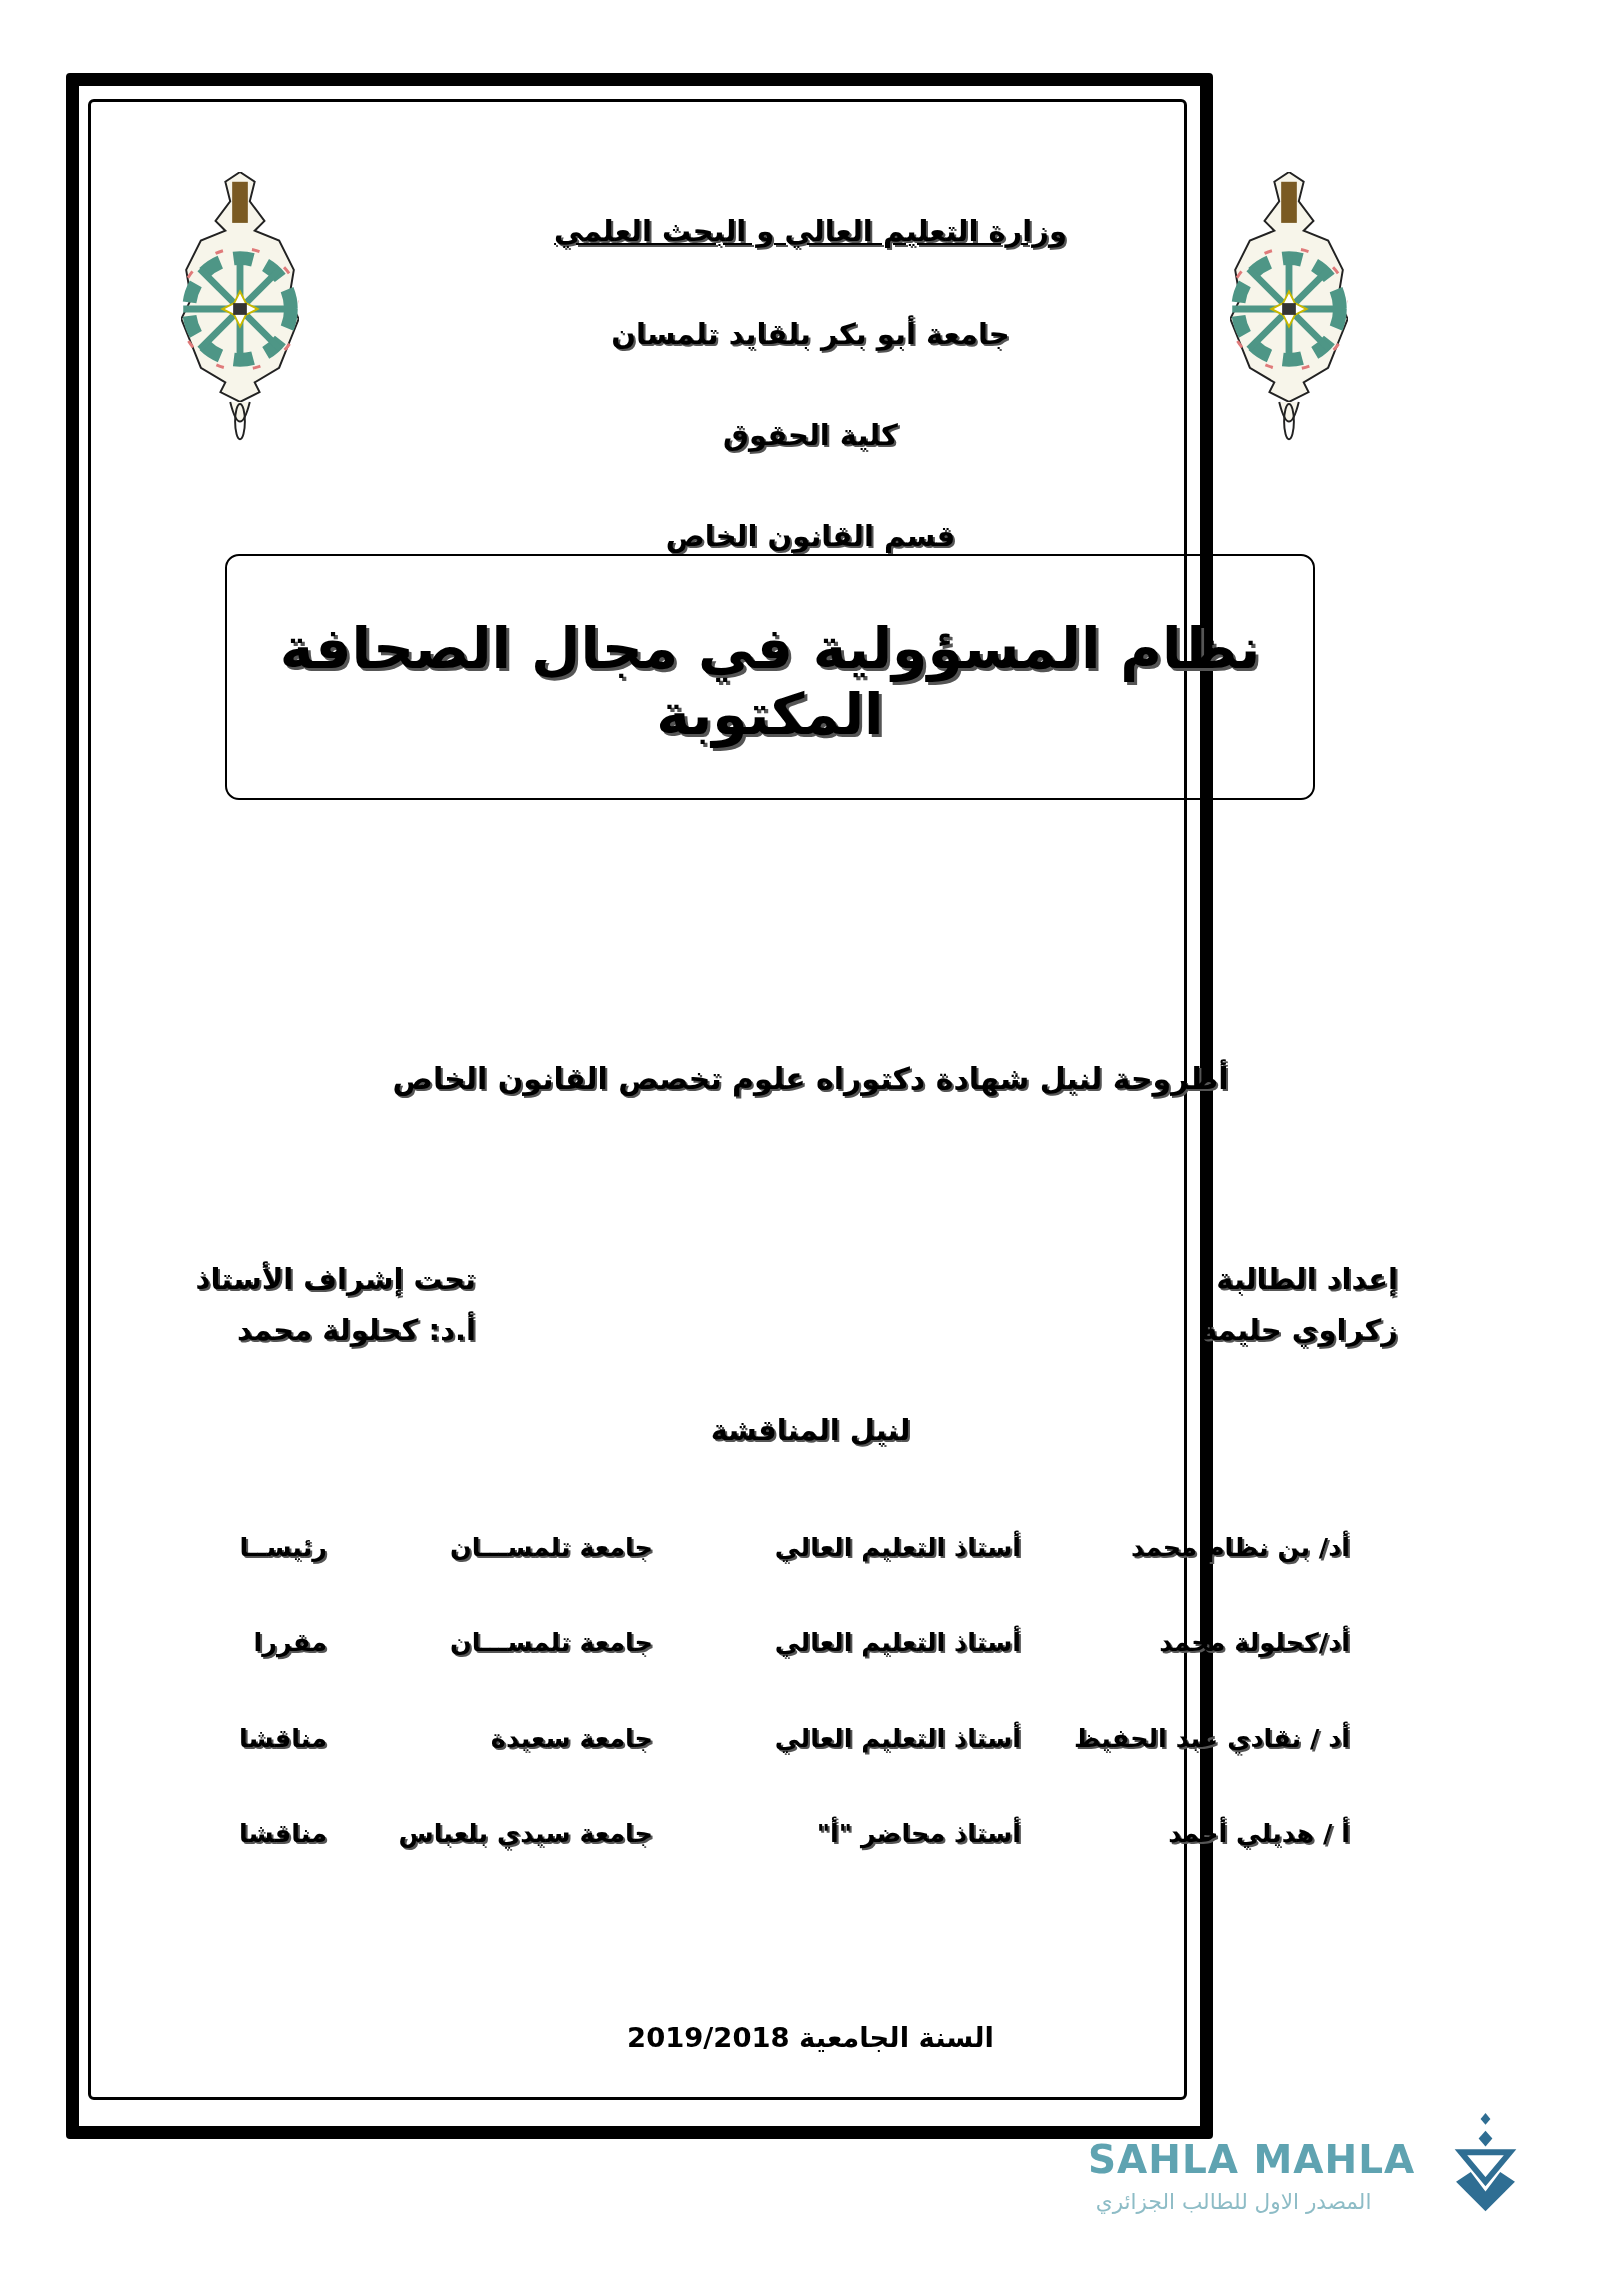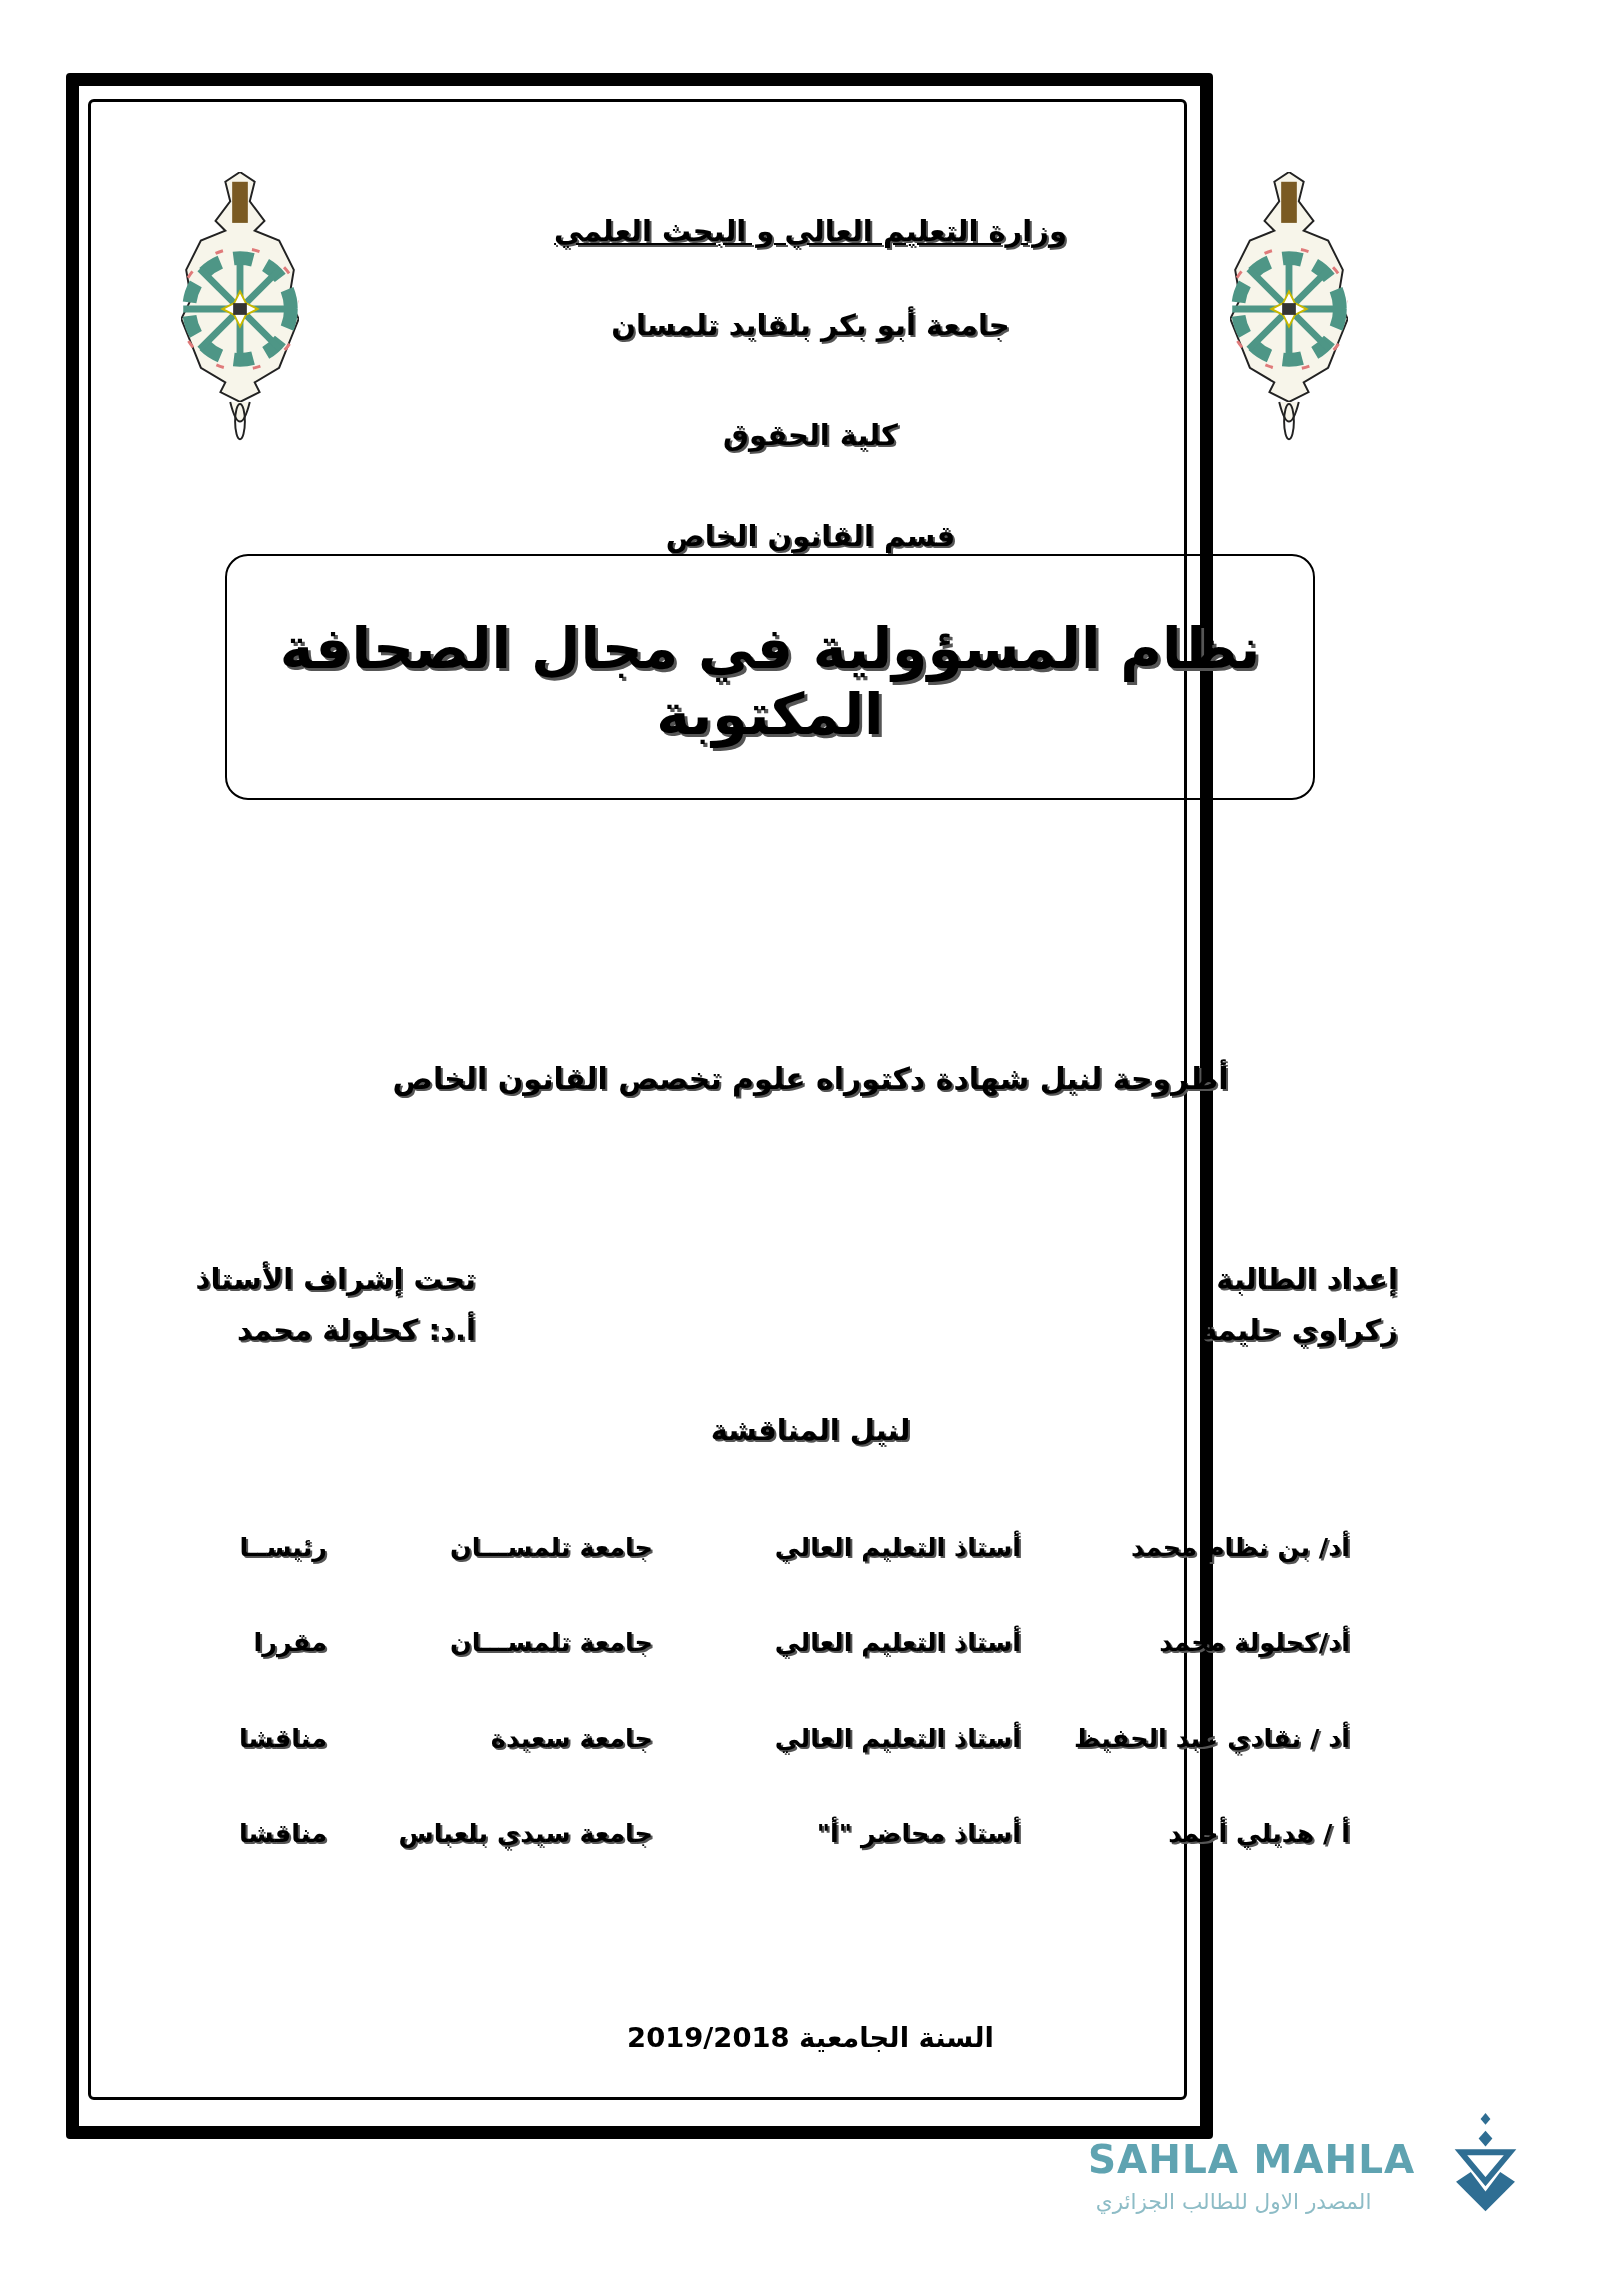--- a/index.html
+++ b/index.html
@@ -10,21 +10,21 @@
   .frame-inner { position:absolute; left:88px; top:99px; width:1093px; height:1995px;
                  border:3.9px solid #000; border-radius:5.9px; }
   .emblem { position:absolute; width:118px; height:274px; }
   .emblem.left { left:181px; top:172px; }
   .emblem.right { left:1230px; top:172px; }
   .t { position:absolute; direction:rtl; font-weight:bold; white-space:nowrap;
        text-shadow:2px 2px 0 #555; }
   .center { left:0; width:1621px; text-align:center; }
   .h1 { font-size:29px; }
   .title-box { position:absolute; left:225px; top:554px; width:1086px; height:242px;
-               border:2px solid #000; border-radius:23px; }
+               border:2px solid #000; border-radius:14px; }
   .title-text { position:absolute; left:0; right:0; top:59px; text-align:center;
                 direction:rtl; font-weight:bold; font-size:57px;
                 text-shadow:2.9px 2.9px 0 #555; }
   .row-cell { position:absolute; direction:rtl; font-weight:bold; font-size:25.5px;
               white-space:nowrap; text-shadow:2px 2px 0 #555; }
   .watermark { position:absolute; left:1088px; top:2137px; width:451px; height:88px; }
   .wm-text { position:absolute; left:0; top:0; font-family:"DejaVu Sans", sans-serif;
              font-size:39px; color:#5fa3b1; letter-spacing:1px; font-weight:bold; }
   .wm-sub { position:absolute; left:7.8px; top:52px; direction:rtl; font-size:21.6px;
             color:#8dbcc6; white-space:nowrap; }
@@ -62,21 +62,21 @@
       <line x1="101" y1="99" x2="19" y2="181"></line>
   </g>
   <circle cx="60" cy="140" r="62" fill="none" stroke="#e07a7a" stroke-width="3" stroke-dasharray="8 30"></circle>
   <polygon points="60,122 66,134 78,140 66,146 60,158 54,146 42,140 54,134" fill="#fff" stroke="#c9b800" stroke-width="2"></polygon>
   <rect x="53" y="134" width="14" height="12" fill="#333"></rect>
   <path d="M50 235 Q60 275 70 235" fill="#f7f5ea" stroke="#222" stroke-width="2"></path>
   <ellipse cx="60" cy="255" rx="5" ry="18" fill="none" stroke="#222" stroke-width="2"></ellipse>
 </svg>
 
 <div class="t center h1" style="top:214px;text-decoration:underline;">وزارة التعليم العالي و البحث العلمي</div>
-<div class="t center h1" style="top:308px;">جامعة أبو بكر بلقايد تلمسان</div>
+<div class="t center h1" style="top:317px;">جامعة أبو بكر بلقايد تلمسان</div>
 <div class="t center h1" style="top:418px;">كلية الحقوق</div>
 <div class="t center h1" style="top:519px;">قسم القانون الخاص</div>
 
 <div class="title-box">
   <div class="title-text">نظام المسؤولية في مجال الصحافة المكتوبة</div>
 </div>
 
 <div class="t center" style="top:1061px; font-size:30px;">أطروحة لنيل شهادة دكتوراه علوم تخصص القانون الخاص</div>
 
 <div class="t" style="right:223px; top:1262px; font-size:29px;">إعداد الطالبة</div>

